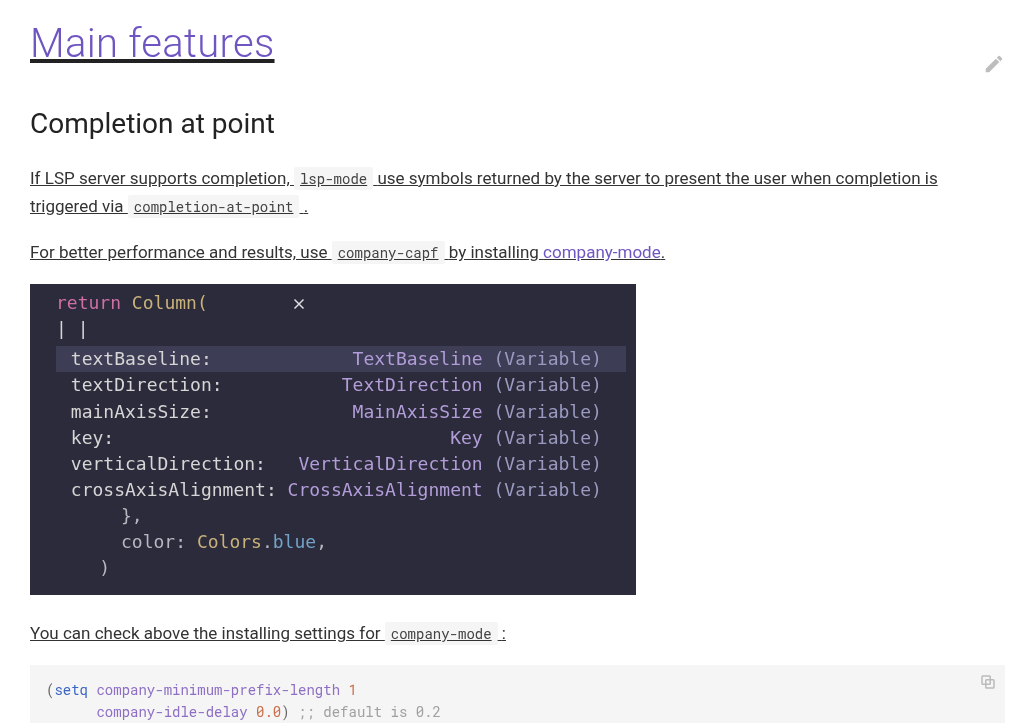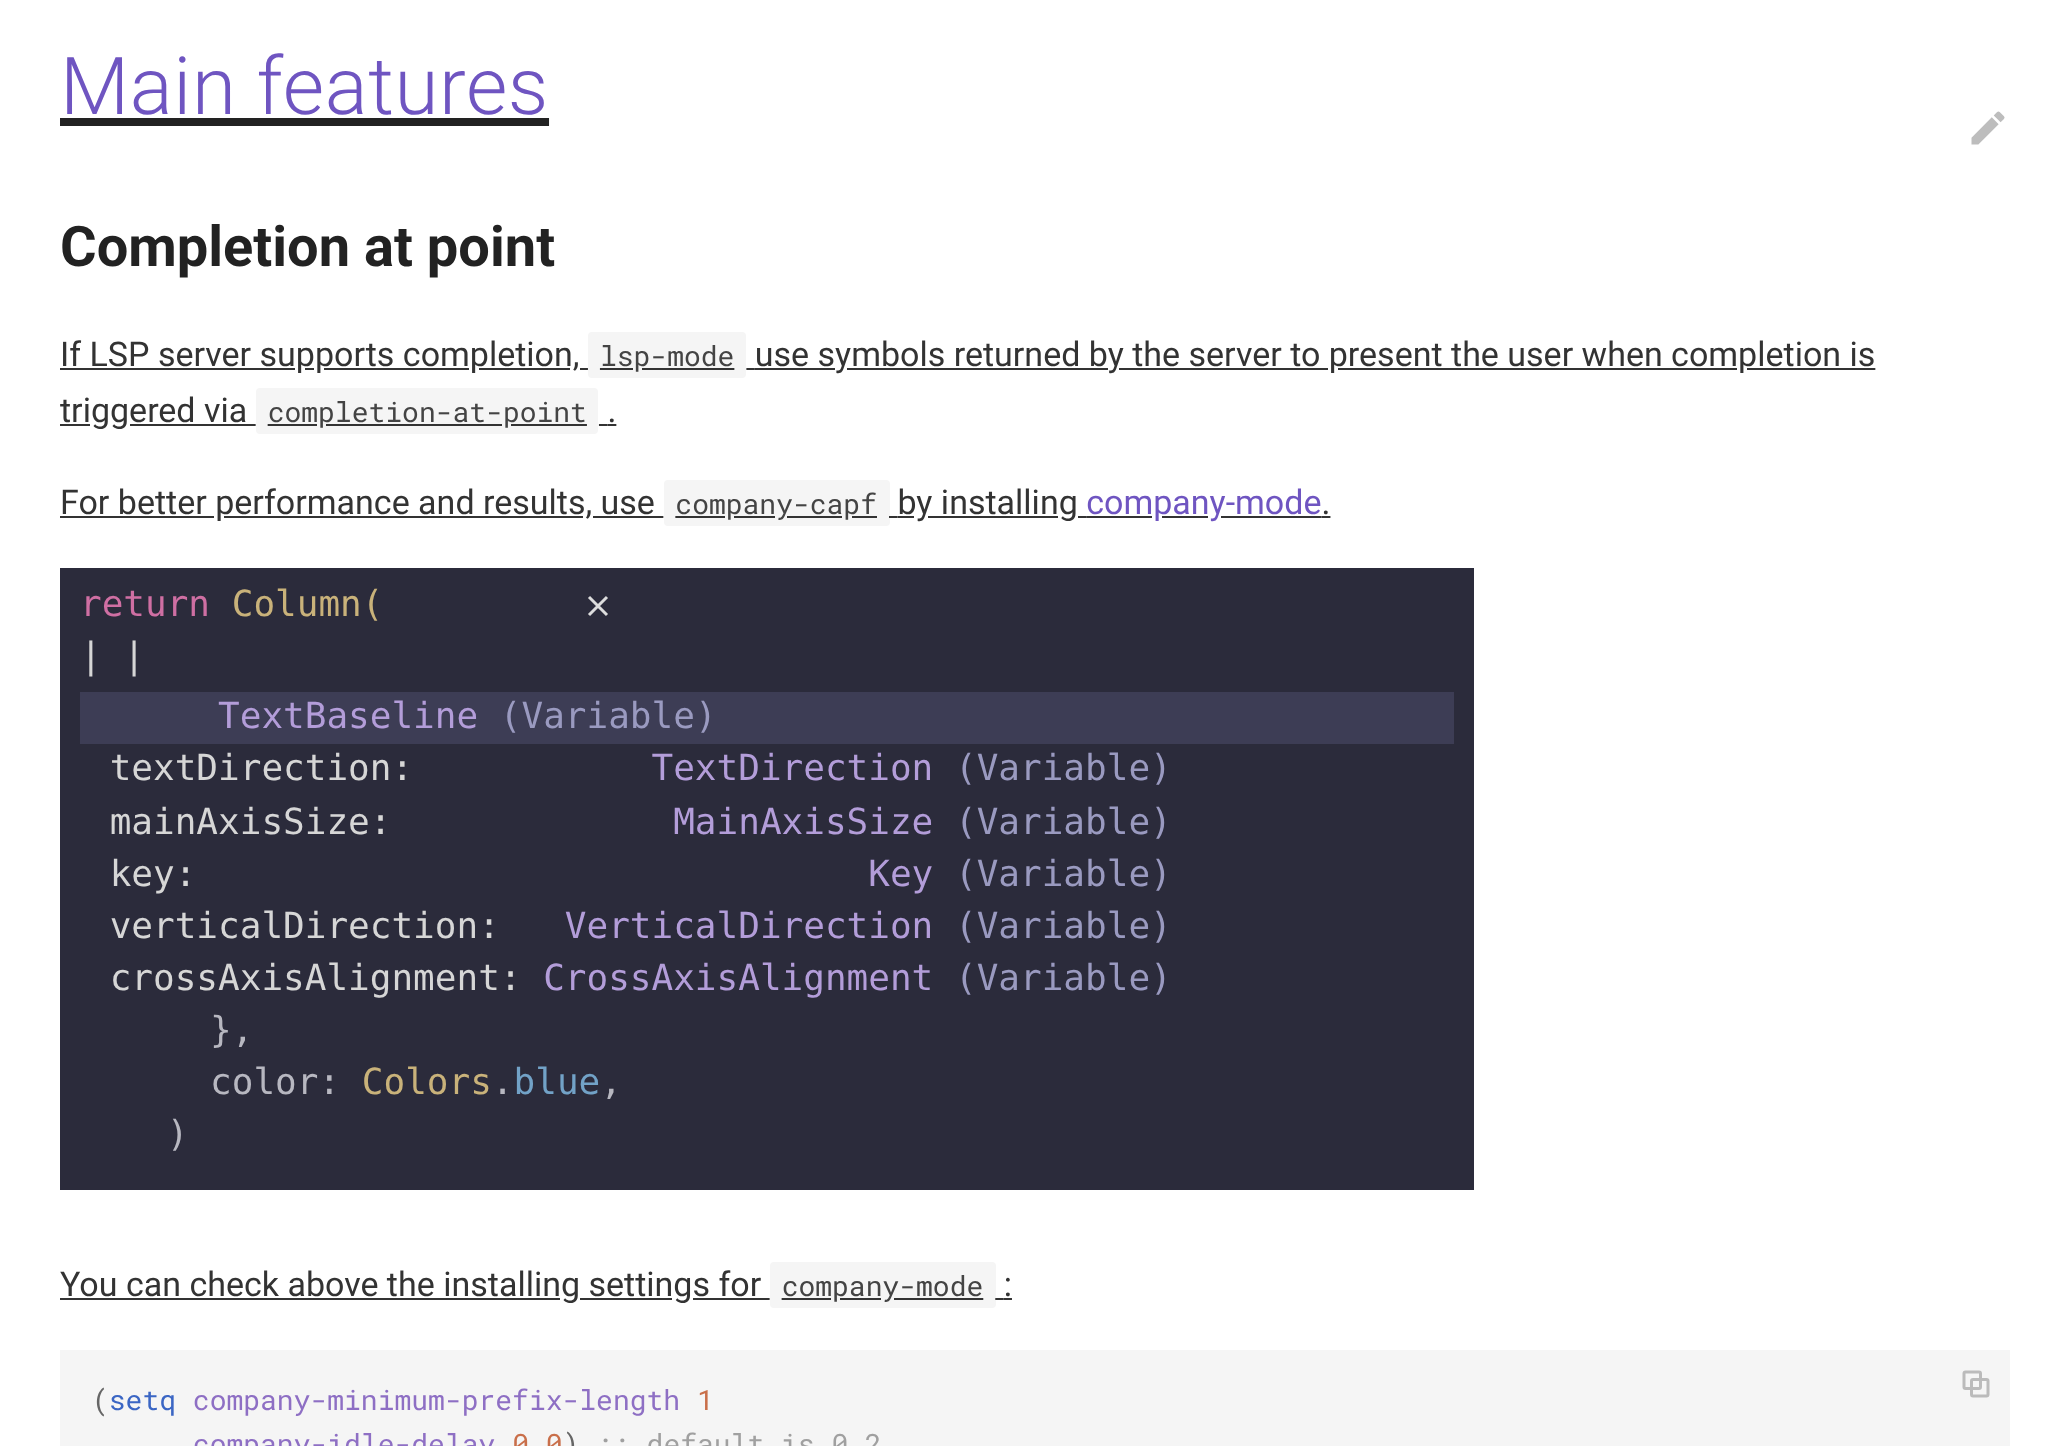--- a/index.html
+++ b/index.html
@@ -25,21 +25,21 @@
     text-decoration: underline;
   }
   .edit-btn {
     color: #bdbdbd;
     cursor: pointer;
     display: inline-flex;
   }
   .edit-btn svg { width: 22px; height: 22px; }
   h2.section-title {
     font-size: 28px;
-    font-weight: 700;
+    font-weight: 400;
     color: #222;
     margin: 0 0 24px 0;
   }
   p {
     font-size: 17px;
     line-height: 1.65;
     color: #333;
     margin: 0 0 18px 0;
     text-decoration: underline;
   }
@@ -55,24 +55,24 @@
     color: #6f55c1;
     text-decoration: none;
   }
   
   .editor {
     background: #2b2b3b;
     color: #d6d6d6;
     font-family: Menlo, Consolas, monospace;
     font-size: 18px;
     line-height: 1.45;
-    width: 707px;
-    padding: 6px 10px 14px 10px;
+    width: 606px;
+    padding: 6px 10px 14px 26px;
     position: relative;
-    margin-bottom: 34px;
+    margin-bottom: 24px;
   }
   .ed-line { white-space: pre; }
   .kw { color: #cf6fa3; }
   .type { color: #c9b27a; }
   .pale { color: #b7b7c0; }
   .blue { color: #72a2c7; }
   .popup {
     margin-top: 4px;
     font-size: 18px;
   }
@@ -149,20 +149,21 @@
 <div class="editor">
   <span class="x-icon">
     <svg viewBox="0 0 24 24" fill="none" stroke="currentColor" stroke-width="2">
         <path d="M6 6l12 12M6 18L18 6"></path>
       </svg>
   </span>
   <div class="ed-line"><span class="kw">return</span><span class="type"> Column(</span></div>
   <div class="ed-line cursor-mark">| |</div>
   <div class="popup" id="popup">
       <div class="popup-row sel">
+        <span class="popup-left"> textBaseline:       </span>
         <span class="popup-right"><span class="popup-type">      TextBaseline</span><span class="popup-kind"> (Variable)</span></span>
       </div>
       <div class="popup-row">
         <span class="popup-left"> textDirection:      </span>
         <span class="popup-right"><span class="popup-type">     TextDirection</span><span class="popup-kind"> (Variable)</span></span>
       </div>
       <div class="popup-row">
         <span class="popup-left"> mainAxisSize:       </span>
         <span class="popup-right"><span class="popup-type">      MainAxisSize</span><span class="popup-kind"> (Variable)</span></span>
       </div>

